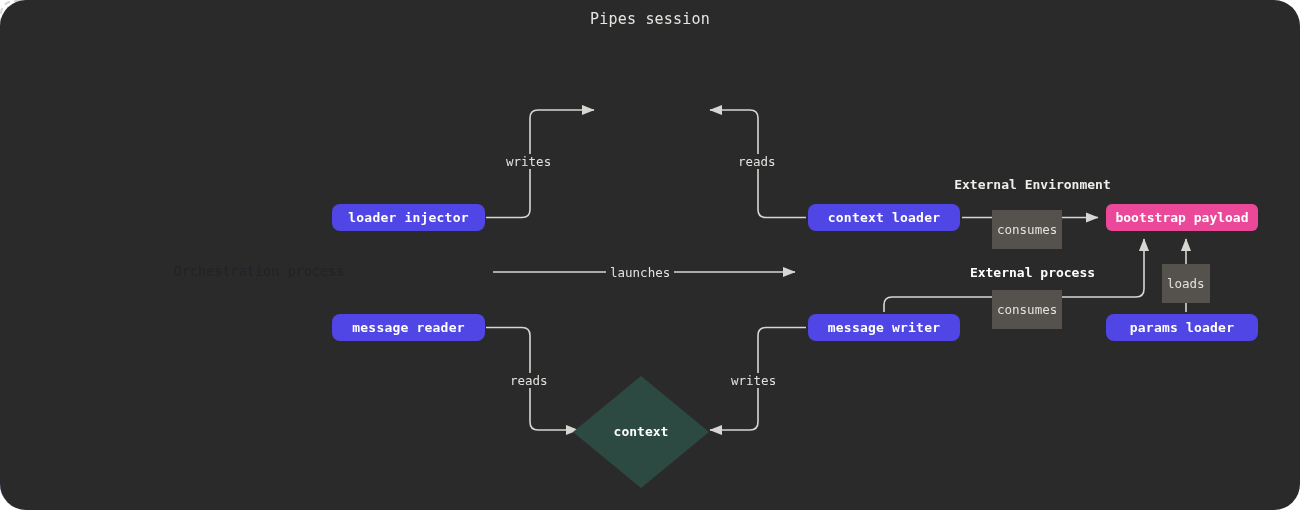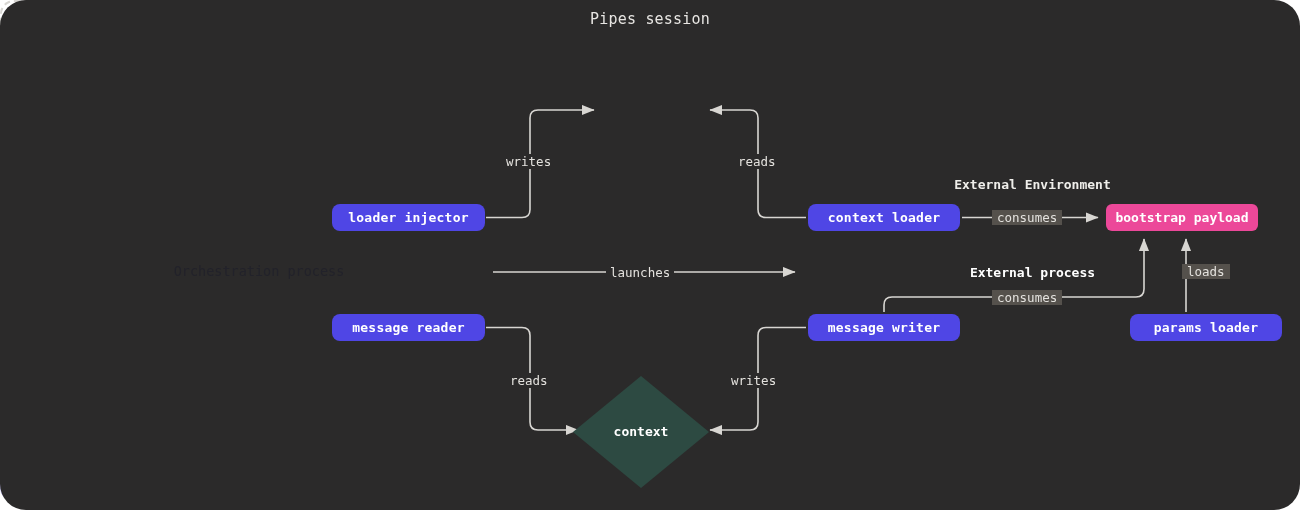--- a/index.html
+++ b/index.html
@@ -68,21 +68,21 @@
     border-radius: 8px;
     color: #ffffff;
     font-size: 13px;
     font-weight: bold;
     letter-spacing: 0.2px;
   }
   #node-context-injector { left: 332px; top: 204px; width: 153px; height: 27px; }
   #node-message-reader   { left: 332px; top: 314px; width: 153px; height: 27px; }
   #node-context-loader   { left: 808px; top: 204px; width: 152px; height: 27px; }
   #node-message-writer   { left: 808px; top: 314px; width: 152px; height: 27px; }
-  #node-params-loader    { left: 1130px; top: 314px; width: 152px; height: 27px; }
+  #node-params-loader    { left: 1106px; top: 314px; width: 152px; height: 27px; }
   
   #node-bootstrap-payload {
     left: 1106px; top: 204px; width: 152px; height: 27px;
     background: #ec4899;
     border-radius: 6px;
     color: #ffffff;
     font-size: 13px;
     font-weight: bold;
   }
   
@@ -140,21 +140,21 @@
   #diamond-messages        { left: 570px; top: 373px; width: 142px; height: 118px; }
   
   .edge-label {
     position: absolute;
     color: #e4e2de;
     font-size: 12.5px;
     white-space: pre;
     background: transparent;
   }
   .edge-label.dark-bg { background: #2B2A2A; padding: 0 4px; }
-  .edge-label.proc-bg { background: #55514C; padding: 0 5px; }
+  .edge-label.proc-bg { background: #55514C; padding: 12px 5px; }
 </style>
 </head>
 <body>
 
 <div id="canvas">
   <div class="board"></div>
 
   <div class="node" id="title">Pipes session</div>
 
   <div id="external-environment-box"></div>
@@ -207,14 +207,14 @@
   <div class="node pill" id="node-params-loader">params loader</div>
   <div class="node" id="node-bootstrap-payload">bootstrap payload</div>
 
   <div class="edge-label dark-bg" style="left:502px; top:154px;">writes</div>
   <div class="edge-label dark-bg" style="left:734px; top:154px;">reads</div>
   <div class="edge-label dark-bg" style="left:606px; top:265px;">launches</div>
   <div class="edge-label dark-bg" style="left:506px; top:373px;">reads</div>
   <div class="edge-label dark-bg" style="left:727px; top:373px;">writes</div>
   <div class="edge-label proc-bg" style="left:992px; top:210px;">consumes</div>
   <div class="edge-label proc-bg" style="left:992px; top:290px;">consumes</div>
-  <div class="edge-label proc-bg" style="left:1162px; top:264px;margin-left:20px;">loads</div>
+  <div class="edge-label proc-bg" style="left:1162px; top:264px;">loads</div>
 </div>
 
 </body></html>

